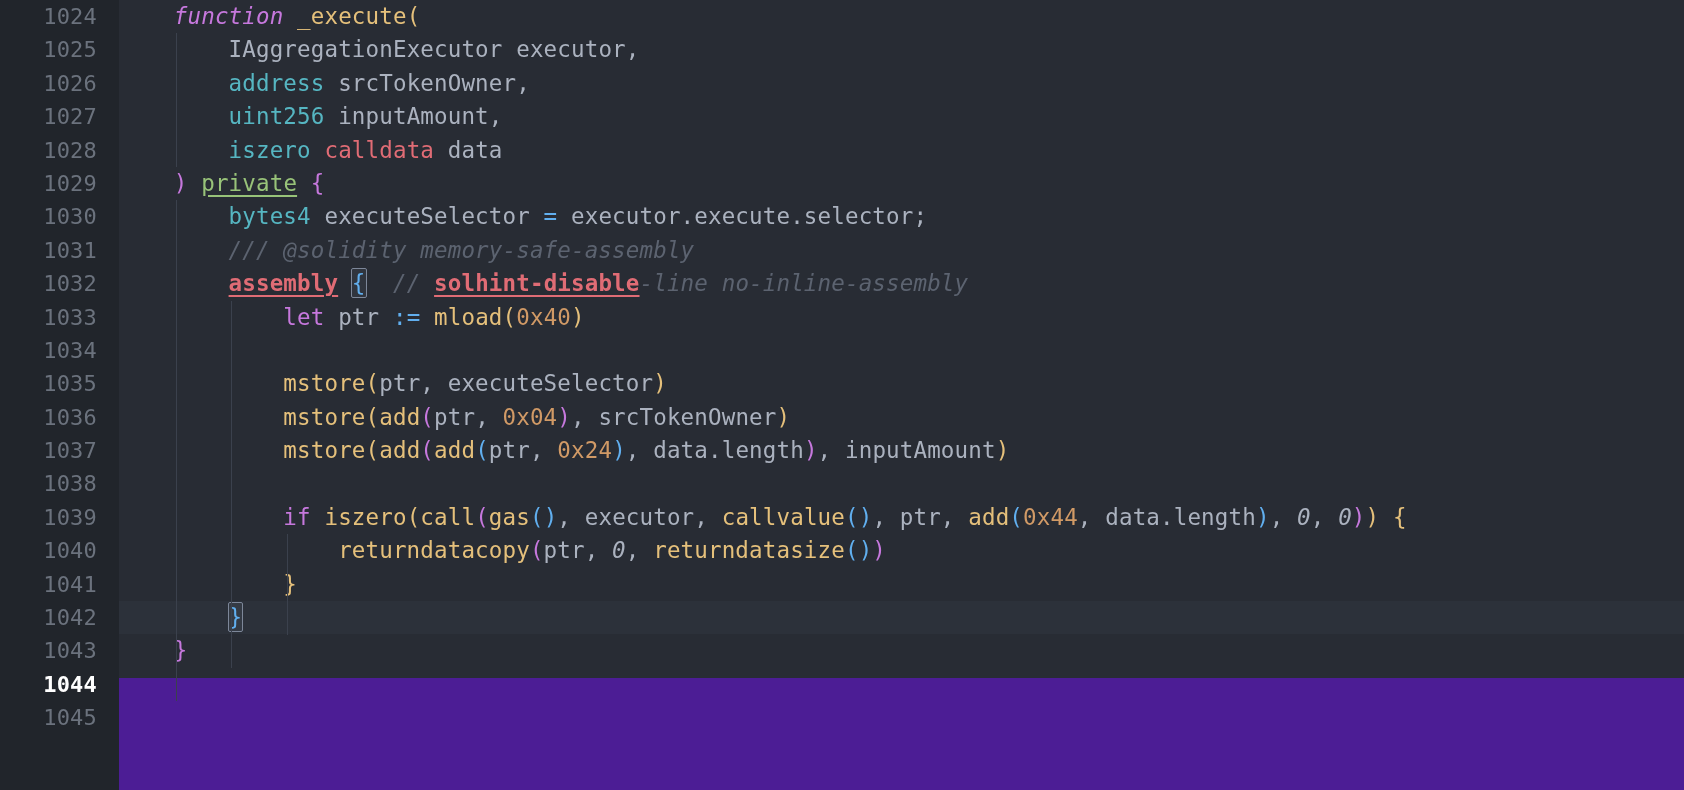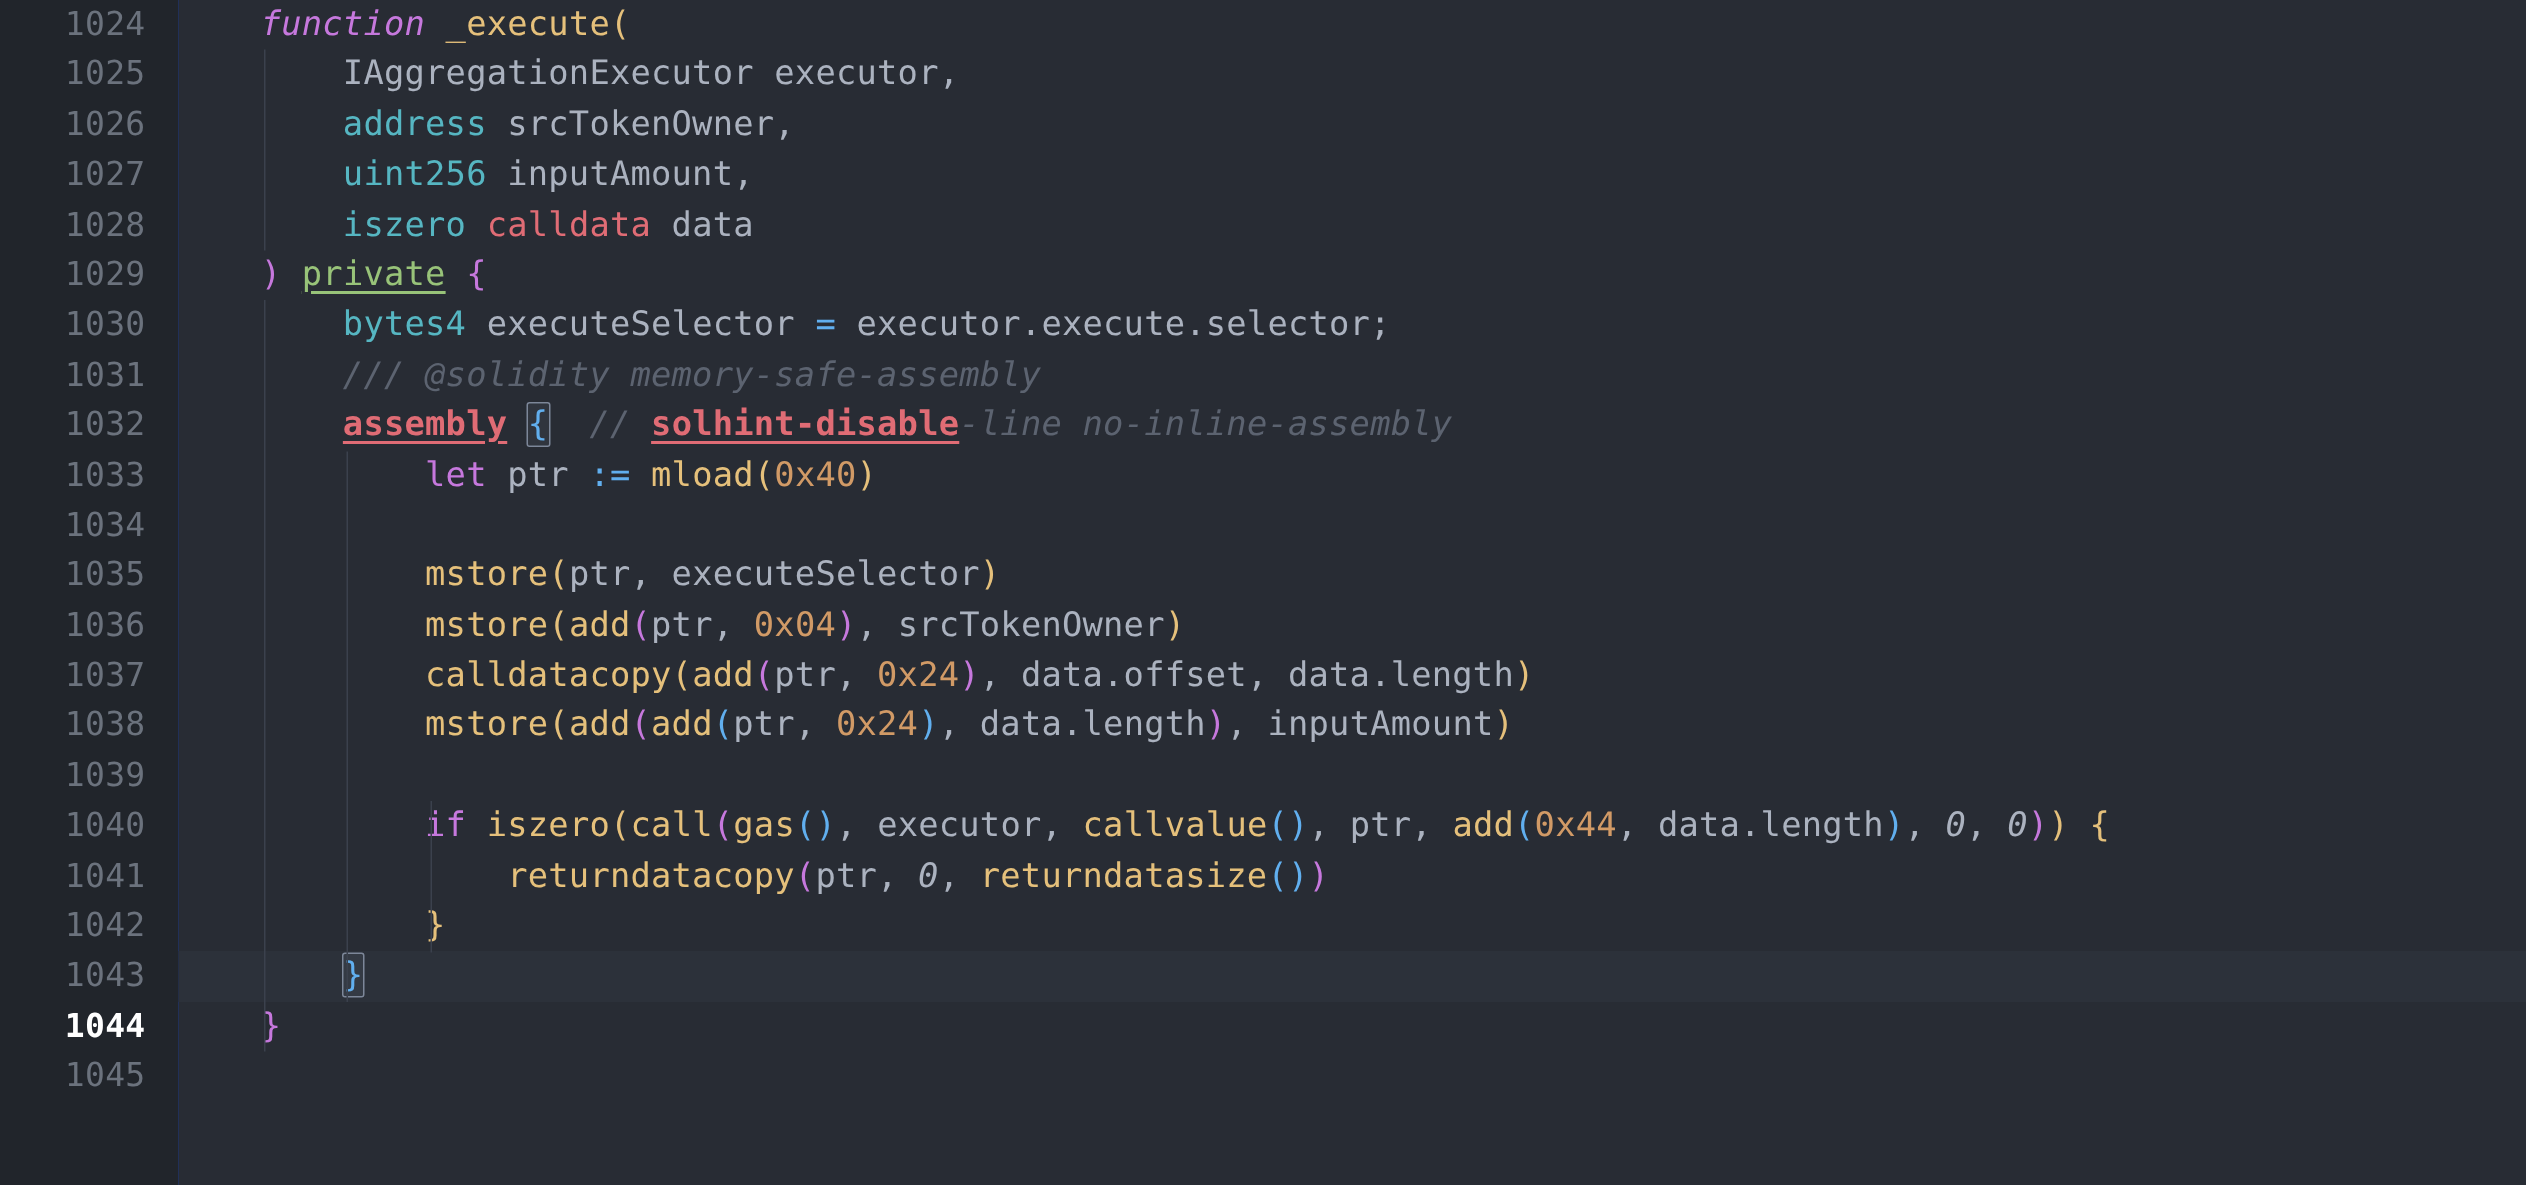--- a/index.html
+++ b/index.html
@@ -7,21 +7,21 @@
     margin: 0;
     padding: 0;
     background: #282c34;
   }
 
   #app {
     position: relative;
     width: 1684px;
     height: 790px;
     overflow: hidden;
-    background: #1d4ed8;
+    background: #4c1d95;
     font-family: "DejaVu Sans Mono", "Liberation Mono", monospace;
   }
 
   
   .gutter {
     position: absolute;
     left: 0;
     top: 0;
     width: 119px;
     height: 790px;
@@ -44,21 +44,21 @@
     color: #ffffff;
     font-weight: bold;
   }
 
   
   .code-area {
     position: absolute;
     left: 119px;
     top: 0;
     right: 0;
-    height: 790px;
+    height: 678px;
     background: #282c34;
     z-index: 1;
   }
 
   .code-row {
     position: relative;
     height: 33.4px;
     line-height: 33.4px;
     white-space: pre;
     font-size: 22.5px;
@@ -168,21 +168,20 @@
       <div class="code-row"><span class="code-text"><span class="t-ident">        </span><span class="t-type">uint256</span><span class="t-ident"> inputAmount,</span></span></div>
       <div class="code-row"><span class="code-text"><span class="t-ident">        </span><span class="t-type">iszero</span><span class="t-ident"> </span><span class="t-err">calldata</span><span class="t-ident"> data</span></span></div>
       <div class="code-row"><span class="code-text"><span class="t-ident">    </span><span class="b2">)</span><span class="t-ident"> </span><span class="t-green-u">private</span><span class="t-ident"> </span><span class="b2">{</span></span></div>
       <div class="code-row"><span class="code-text"><span class="t-ident">        </span><span class="t-type">bytes4</span><span class="t-ident"> executeSelector </span><span class="t-op">=</span><span class="t-ident"> executor.execute.selector;</span></span></div>
       <div class="code-row"><span class="code-text"><span class="t-ident">        </span><span class="t-comment">/// @solidity memory-safe-assembly</span></span></div>
       <div class="code-row"><span class="code-text"><span class="t-ident">        </span><span class="t-err-b">assembly</span><span class="t-ident"> </span><span class="b3 bmatch">{</span><span class="t-ident">  </span><span class="t-comment">// </span><span class="t-err-b">solhint-disable</span><span class="t-comment">-line no-inline-assembly</span></span></div>
       <div class="code-row"><span class="code-text"><span class="t-ident">            </span><span class="t-kw2">let</span><span class="t-ident"> ptr </span><span class="t-op">:=</span><span class="t-ident"> </span><span class="t-fn">mload</span><span class="b1">(</span><span class="t-num">0x40</span><span class="b1">)</span></span></div>
       <div class="code-row"><span class="code-text"></span></div>
       <div class="code-row"><span class="code-text"><span class="t-ident">            </span><span class="t-fn">mstore</span><span class="b1">(</span><span class="t-ident">ptr, executeSelector</span><span class="b1">)</span></span></div>
       <div class="code-row"><span class="code-text"><span class="t-ident">            </span><span class="t-fn">mstore</span><span class="b1">(</span><span class="t-fn">add</span><span class="b2">(</span><span class="t-ident">ptr, </span><span class="t-num">0x04</span><span class="b2">)</span><span class="t-ident">, srcTokenOwner</span><span class="b1">)</span></span></div>
-      <div class="code-row"><span class="code-text"><span class="t-ident">            </span><span class="t-fn">calldatacopy</span><span class="b1">(</span><span class="t-fn">add</span><span class="b2">(</span><span class="t-ident">ptr, </span><span class="t-num">0x24</span><span class="b2">)</span><span class="t-ident">, data.offset, data.length</span><span class="b1">)</span></span></div>
       <div class="code-row"><span class="code-text"><span class="t-ident">            </span><span class="t-fn">mstore</span><span class="b1">(</span><span class="t-fn">add</span><span class="b2">(</span><span class="t-fn">add</span><span class="b3">(</span><span class="t-ident">ptr, </span><span class="t-num">0x24</span><span class="b3">)</span><span class="t-ident">, data.length</span><span class="b2">)</span><span class="t-ident">, inputAmount</span><span class="b1">)</span></span></div>
       <div class="code-row"><span class="code-text"></span></div>
       <div class="code-row"><span class="code-text"><span class="t-ident">            </span><span class="t-kw2">if</span><span class="t-ident"> </span><span class="t-fn">iszero</span><span class="b1">(</span><span class="t-fn">call</span><span class="b2">(</span><span class="t-fn">gas</span><span class="b3">(</span><span class="b3">)</span><span class="t-ident">, executor, </span><span class="t-fn">callvalue</span><span class="b3">(</span><span class="b3">)</span><span class="t-ident">, ptr, </span><span class="t-fn">add</span><span class="b3">(</span><span class="t-num">0x44</span><span class="t-ident">, data.length</span><span class="b3">)</span><span class="t-ident">, </span><span class="t-num2">0</span><span class="t-ident">, </span><span class="t-num2">0</span><span class="b2">)</span><span class="b1">)</span><span class="t-ident"> </span><span class="b1">{</span></span></div>
       <div class="code-row"><span class="code-text"><span class="t-ident">                </span><span class="t-fn">returndatacopy</span><span class="b2">(</span><span class="t-ident">ptr, </span><span class="t-num2">0</span><span class="t-ident">, </span><span class="t-fn">returndatasize</span><span class="b3">(</span><span class="b3">)</span><span class="b2">)</span></span></div>
       <div class="code-row"><span class="code-text"><span class="t-ident">            </span><span class="b1">}</span></span></div>
       <div class="code-row active-line"><span class="code-text"><span class="t-ident">        </span><span class="b3 bmatch">}</span></span></div>
       <div class="code-row"><span class="code-text"><span class="t-ident">    </span><span class="b2">}</span></span></div>
     </div>
 
 </div>

